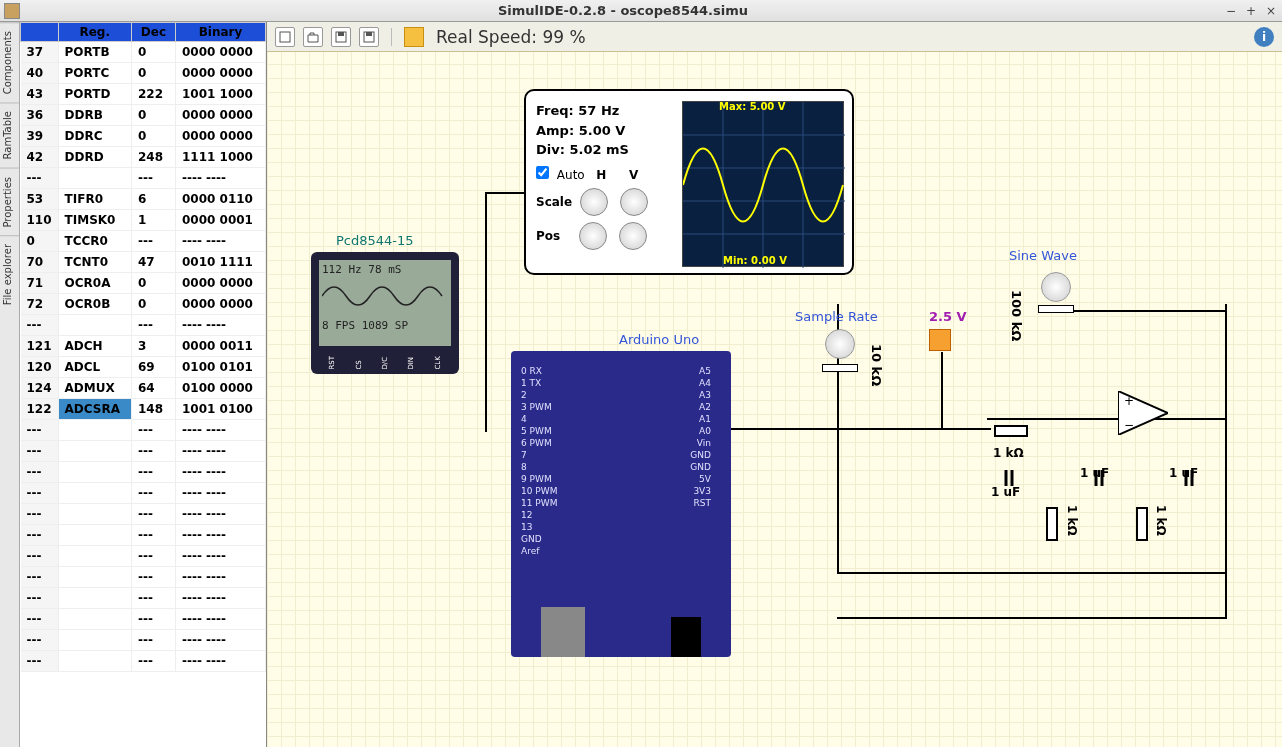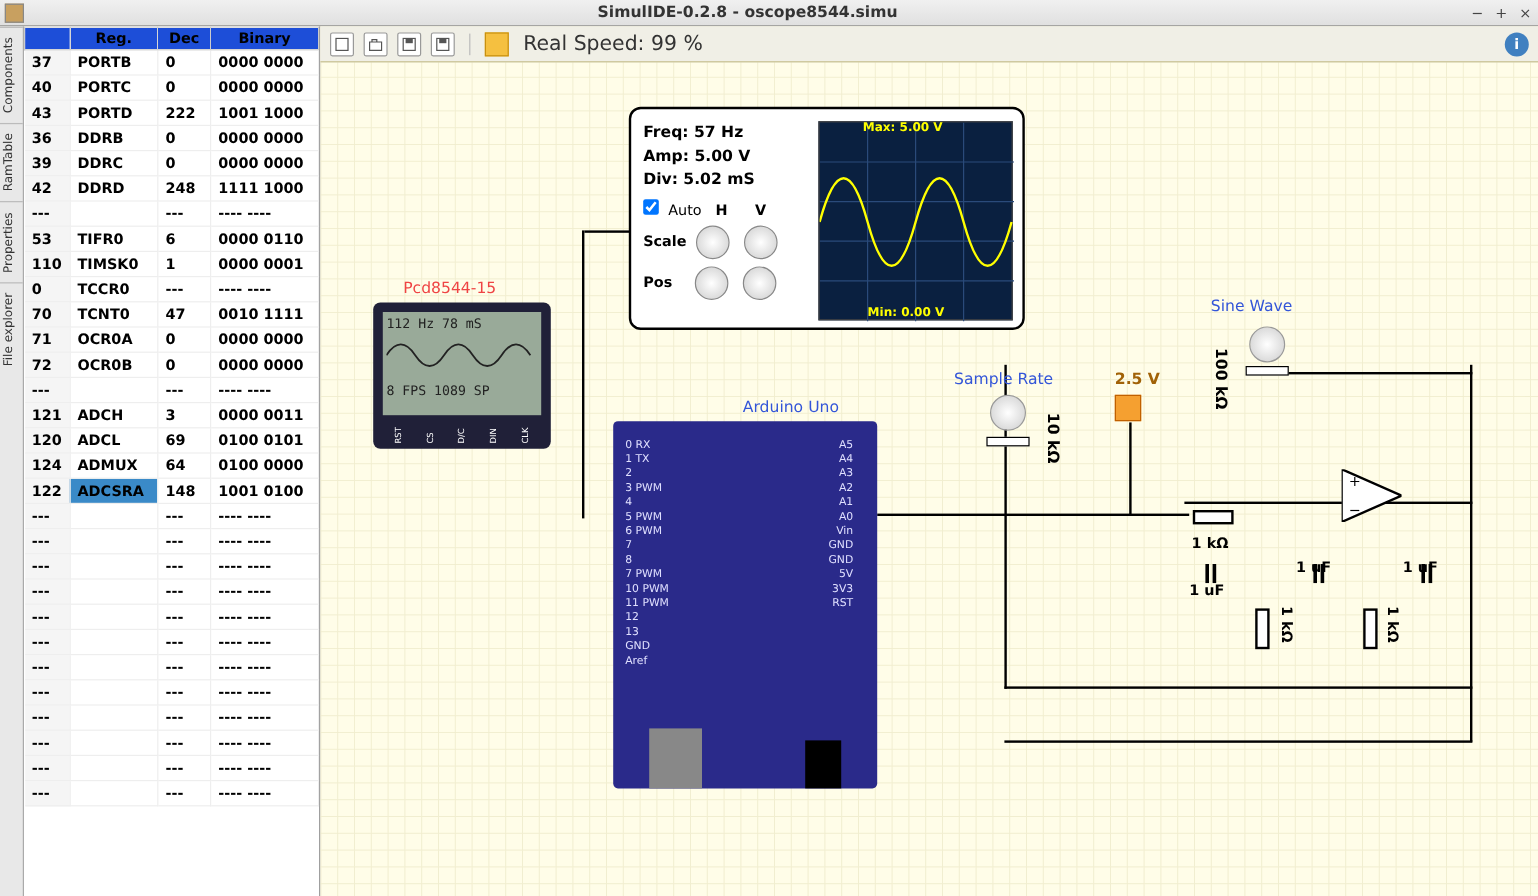--- a/index.html
+++ b/index.html
@@ -46,21 +46,21 @@
 .scope .screen { position:absolute; right: 8px; top: 10px; width: 162px; height: 166px; background:#0a2040; border:1px solid #444; }
 .scope .knob { width: 28px; height: 28px; border-radius:50%; background: radial-gradient(#fff,#ccc); border:1px solid #888; display:inline-block; vertical-align:middle; margin: 0 4px; cursor:pointer; }
 .scope .krow { margin-top: 6px; font-size:12px; }
 .scope .check { margin-right:4px; }
 
 
 .lcd { left: 44px; top: 230px; width: 148px; height: 122px; background:#202038; border-radius:6px; z-index:3; }
 .lcd .screen { position:absolute; inset:8px 8px 28px 8px; background:#9a9; font-family:monospace; font-size:11px; color:#222; padding: 3px; }
 .lcd .pins { position:absolute; bottom:4px; left:8px; right:8px; display:flex; justify-content:space-around; }
 .lcd .pin { font-size:7px; color:#fff; writing-mode:vertical-rl; transform:rotate(180deg); }
-.lcd-label { left: 69px; top: 211px; color:#ef4444; font-size:13px; z-index:3; }
+.lcd-label { left: 69px; top: 211px; color:#0f766e; font-size:13px; z-index:3; }
 
 
 .ardu-label { left: 352px; top: 310px; color:#3355d8; font-size:13px; z-index:3; }
 .ardu { left: 244px; top: 329px; width: 220px; height: 306px; background:#2a2a8a; border-radius:4px; z-index:3; }
 .ardu .pinlist { position:absolute; font-size:9px; color:#e0e0ff; line-height:12px; }
 .ardu .left { left: 10px; top: 14px; }
 .ardu .right { right: 20px; top: 14px; text-align:right; }
 .ardu .usb { position:absolute; left:30px; bottom:0; width:44px; height:50px; background:#888; }
 .ardu .jack { position:absolute; right:30px; bottom:0; width:30px; height:40px; background:#000; }
 
@@ -396,21 +396,21 @@
           <div>0   RX</div>
           <div>1   TX</div>
           <div>2</div>
           <div>3   PWM</div>
           <div>4</div>
           <div>5   PWM</div>
           <div>6   PWM</div>
           <div>7</div>
           <div></div>
           <div>8</div>
-          <div>7   PWM</div>
+          <div>9   PWM</div>
           <div>10 PWM</div>
           <div>11 PWM</div>
           <div>12</div>
           <div>13</div>
           <div>GND</div>
           <div>Aref</div>
         </div>
       <div class="pinlist right" id="ardu-right">
           <div>A5</div>
           <div>A4</div>
@@ -428,21 +428,21 @@
         </div>
       <div class="usb"></div>
       <div class="jack"></div>
     </div>
 
     <div class="clabel" style="left:528px;top:287px">Sample Rate</div>
     <div class="knobicon" style="left:558px;top:307px"></div>
     <div class="potbar" style="left:555px;top:342px"></div>
     <div class="clabel vtext" style="left:602px;top:322px;color:#000;font-weight:bold">10 kΩ</div>
 
-    <div class="clabel" style="left:662px;top:287px;color:#a16207;font-weight:bold">2.5 V</div>
+    <div class="clabel" style="left:662px;top:287px;color:#a21caf;font-weight:bold">2.5 V</div>
     <div class="abs" style="left:662px;top:307px;width:22px;height:22px;background:#f5a030;border:1px solid #c06000;z-index:3"></div>
 
     <div class="clabel" style="left:742px;top:226px">Sine Wave</div>
     <div class="knobicon" style="left:774px;top:250px"></div>
     <div class="potbar" style="left:771px;top:283px"></div>
     <div class="clabel vtext" style="left:742px;top:268px;color:#000;font-weight:bold">100 kΩ</div>
 
     <svg class="opamp" style="left:851px;top:369px" width="50" height="44">
       <polygon points="0,0 50,22 0,44" fill="#fff" stroke="#000" stroke-width="2"></polygon>
       <text x="6" y="14" font-size="12">+</text>

